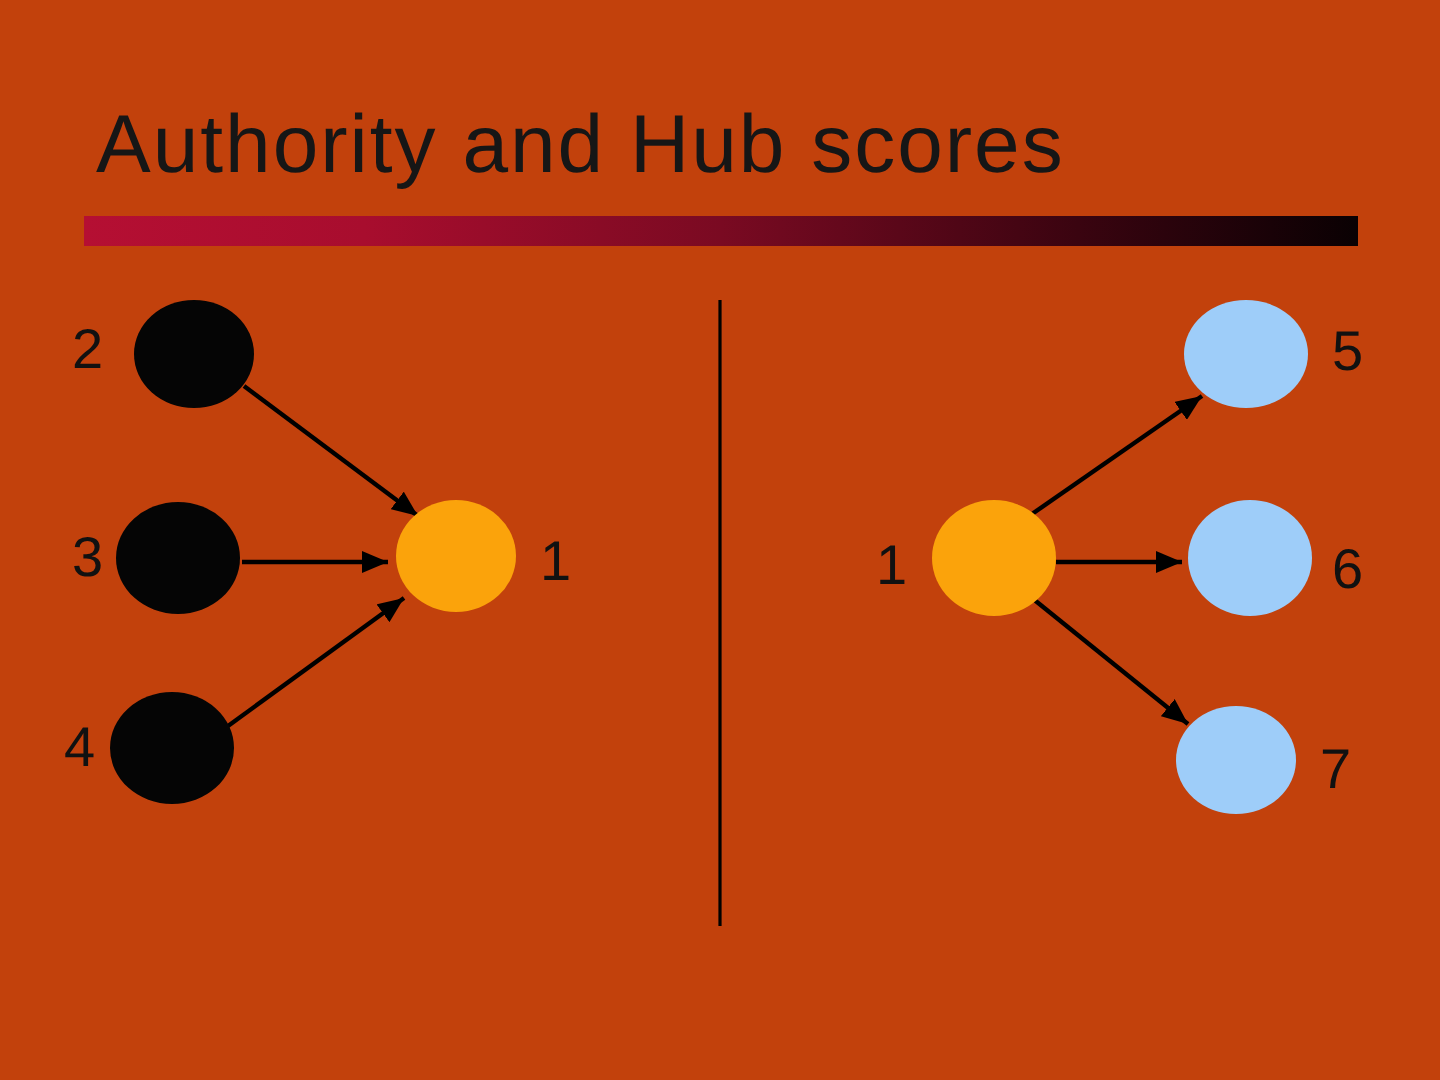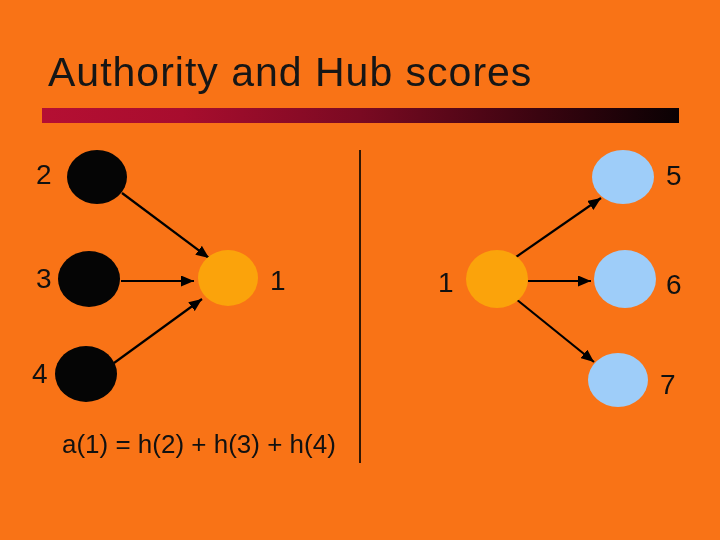--- a/index.html
+++ b/index.html
@@ -4,21 +4,21 @@
 <style>
   html, body {
     margin: 0;
     padding: 0;
     background: #ffffff;
   }
   .slide {
     position: relative;
     width: 720px;
     height: 540px;
-    background: #f97316;
+    background: #c2410c;
     overflow: hidden;
     font-family: "Liberation Sans", sans-serif;
     color: #111111;
   }
   .slide-title {
     position: absolute;
     left: 48px;
     top: 50px;
     font-size: 41px;
     line-height: 1.1;
@@ -98,15 +98,14 @@
   <span class="node-label" style="left:36px;  top:161px;">2</span>
   <span class="node-label" style="left:36px;  top:265px;">3</span>
   <span class="node-label" style="left:32px;  top:360px;">4</span>
   <span class="node-label" style="left:270px; top:267px;">1</span>
 
   <span class="node-label" style="left:438px; top:269px;">1</span>
   <span class="node-label" style="left:666px; top:162px;">5</span>
   <span class="node-label" style="left:666px; top:271px;">6</span>
   <span class="node-label" style="left:660px; top:371px;">7</span>
 
-  <div class="formula" style="left:62px; top:431px;">a(1) = h(2) + h(3) + h(4)</div>
 
 </div>
 
 </body></html>

